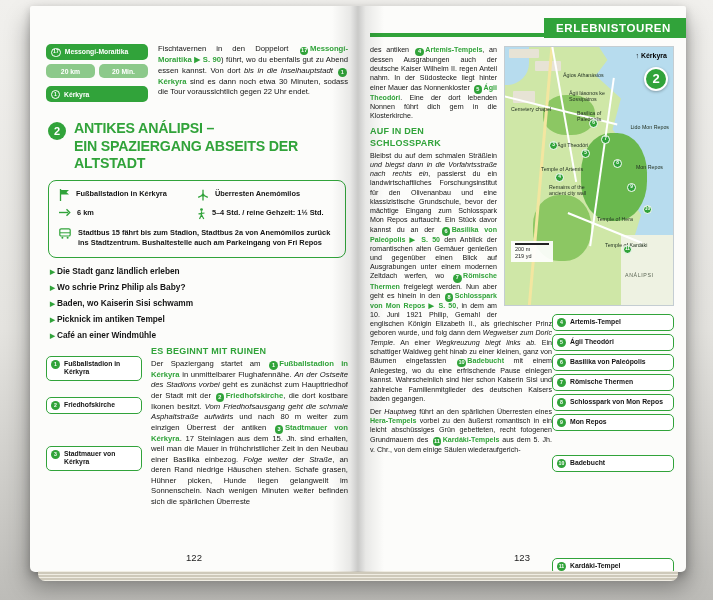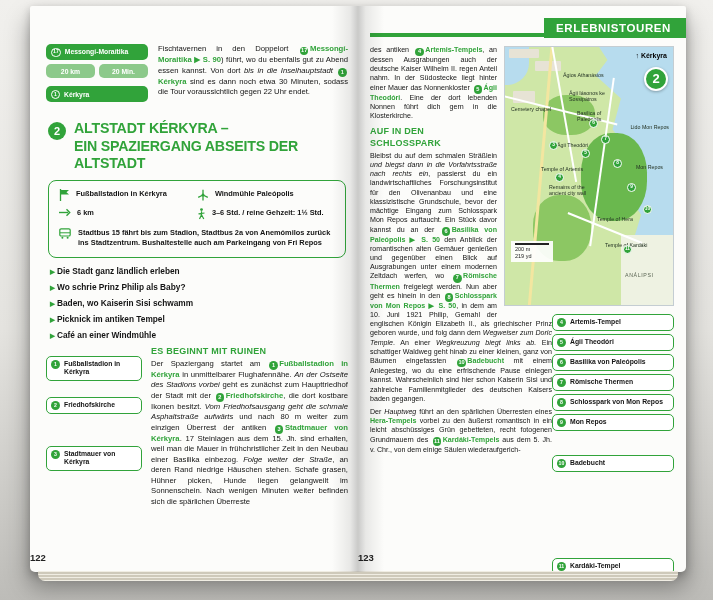--- a/index.html
+++ b/index.html
@@ -73,21 +73,21 @@
 
   .sub{color:var(--green);font-size:9px;font-weight:bold;letter-spacing:.25px;margin:0 0 3px;}
 
   
   .lower{display:flex;margin-top:0;}
   .margin-col{width:96px;flex:none;}
   .text-col{flex:1;margin-left:9px;}
   .mlabel{display:flex;align-items:flex-start;gap:4px;border:1.3px solid var(--green);border-radius:5px;background:#fff;padding:3px 4px;font-size:6.8px;font-weight:bold;line-height:1.25;color:var(--ink);}
   .mnum{min-width:9px;height:9px;border-radius:6px;background:var(--green);color:#fff;display:inline-flex;align-items:center;justify-content:center;font-size:5.2px;font-weight:bold;padding:0 1px;flex:none;}
 
-  .pagenum{position:absolute;bottom:9px;left:0;right:0;text-align:left;font-size:9.5px;font-weight:bold;color:#222;}
+  .pagenum{position:absolute;bottom:9px;left:0;right:0;text-align:center;font-size:9.5px;font-weight:normal;color:#222;}
 
   
   .rp-text{margin-top:32px;font-size:7.1px;line-height:1.3;}
   .rp-text .body{font-size:7.1px;line-height:1.3;}
   .rp-text .sub{margin:5px 0 2px;}
 
   .map{
     float:right;width:170px;height:260px;margin:0 0 5px 7px;position:relative;overflow:hidden;
     background:#b7dcee;border:1px solid #c4cdd2;
   }
@@ -138,21 +138,21 @@
             <span class="wnum">1</span>
             <span>Kérkyra</span>
           </div>
         </div>
         <p class="body intro"><span>Fischtavernen in den Doppelort </span><span class="num">17</span><span class="g">Messongí-Moraitika</span><span class="g"> ▶ S. 90</span><span>) führt, wo du ebenfalls gut zu Abend essen kannst. Von dort </span><span class="i">bis in die Inselhauptstadt</span><span> </span><span class="num">1</span><span class="g">Kérkyra</span><span> sind es dann noch etwa 30 Minuten, sodass die Tour voraussichtlich gegen 22 Uhr endet.</span></p>
       </div>
 
       <div class="tour-head">
         <span class="tour-num">2</span>
         <div class="tour-title">
-          <div>ALTSTADT KÉRKYRA –</div>
+          <div>ANTIKES ANÁLIPSI –</div>
           <div>EIN SPAZIERGANG ABSEITS DER ALTSTADT</div>
         </div>
       </div>
 
       <div class="infobox">
         <div class="igrid">
           <div class="icell">
             <span class="icn">
               <svg width="11" height="12" viewBox="0 0 11 12">
                   <path d="M1.5 0v12" stroke="currentColor" stroke-width="1.3"></path>
@@ -163,41 +163,41 @@
           </div>
           <div class="icell">
             <span class="icn">
               <svg width="12" height="12" viewBox="0 0 12 12">
                   <g stroke="currentColor" stroke-width="1.3" fill="none">
                     <path d="M6 6V.7M6 6l4.8 2.3M6 6L1.2 8.3M6 6v5.6"></path>
                   </g>
                   <circle cx="6" cy="6" r="1.5" fill="currentColor"></circle>
                 </svg>
             </span>
-            <span>Windmühle Paleópolis</span>
+            <span>Überresten Anemómilos</span>
           </div>
           <div class="icell">
             <span class="icn">
               <svg width="12" height="9" viewBox="0 0 12 9">
                   <path d="M0 4.5h9" stroke="currentColor" stroke-width="1.4" fill="none"></path>
                   <path d="M7.5 1.3l3.2 3.2-3.2 3.2" stroke="currentColor" stroke-width="1.4" fill="none"></path>
                 </svg>
             </span>
             <span>6 km</span>
           </div>
           <div class="icell">
             <span class="icn">
               <svg width="9" height="12" viewBox="0 0 9 12">
                   <circle cx="4.5" cy="1.6" r="1.4" fill="currentColor"></circle>
                   <g stroke="currentColor" stroke-width="1.2" fill="none">
                     <path d="M4.5 3.2v3.6M4.5 6.8L2.5 11M4.5 6.8L6.8 11M1.5 5.8l6-0.8"></path>
                   </g>
                 </svg>
             </span>
-            <span>3–6 Std. / reine Gehzeit: 1½ Std.</span>
+            <span>5–4 Std. / reine Gehzeit: 1½ Std.</span>
           </div>
         </div>
         <div class="itransport">
           <span class="icn">
             <svg width="12" height="11" viewBox="0 0 12 11">
                 <rect x="0.8" y="0.8" width="10.4" height="7.2" rx="1.3" fill="none" stroke="currentColor" stroke-width="1.2"></rect>
                 <path d="M1 4.8h10" stroke="currentColor" stroke-width="1"></path>
                 <circle cx="3.4" cy="9.8" r="1" fill="currentColor"></circle>
                 <circle cx="8.6" cy="9.8" r="1" fill="currentColor"></circle>
               </svg>

